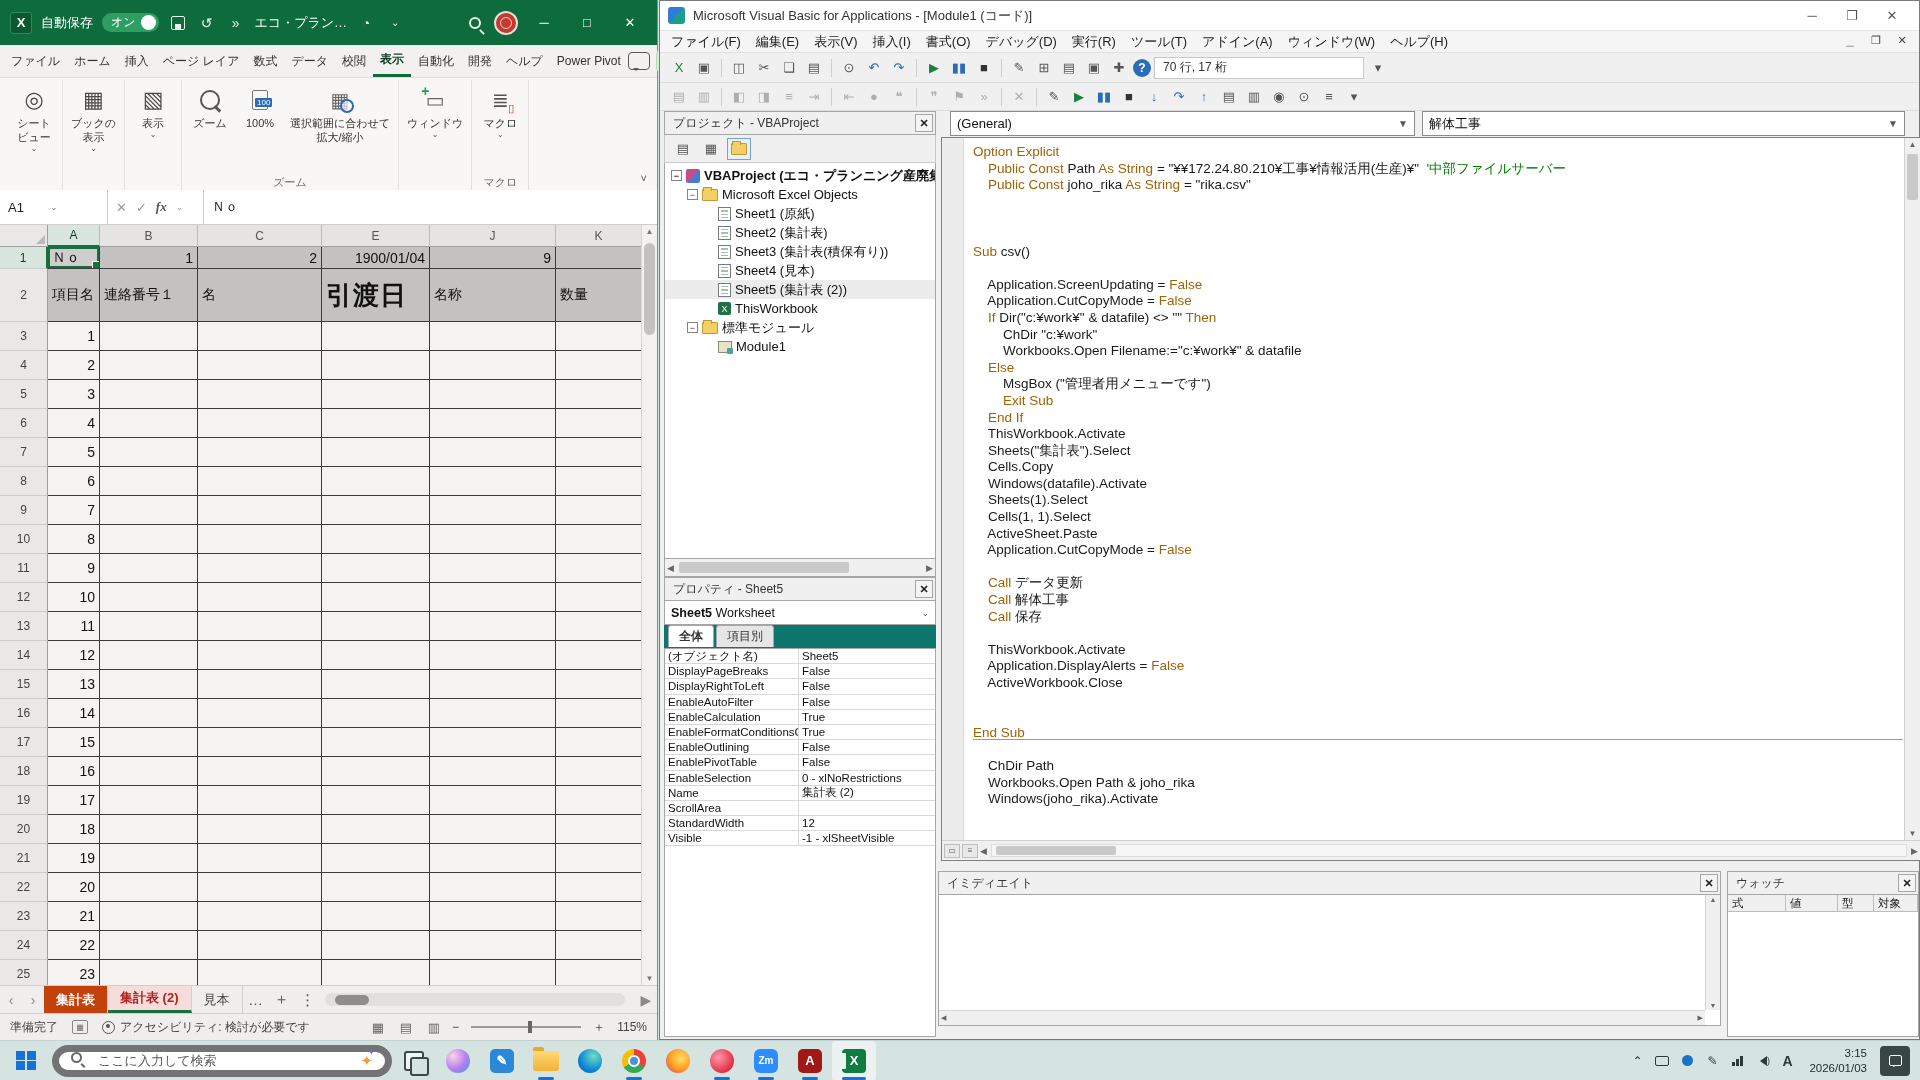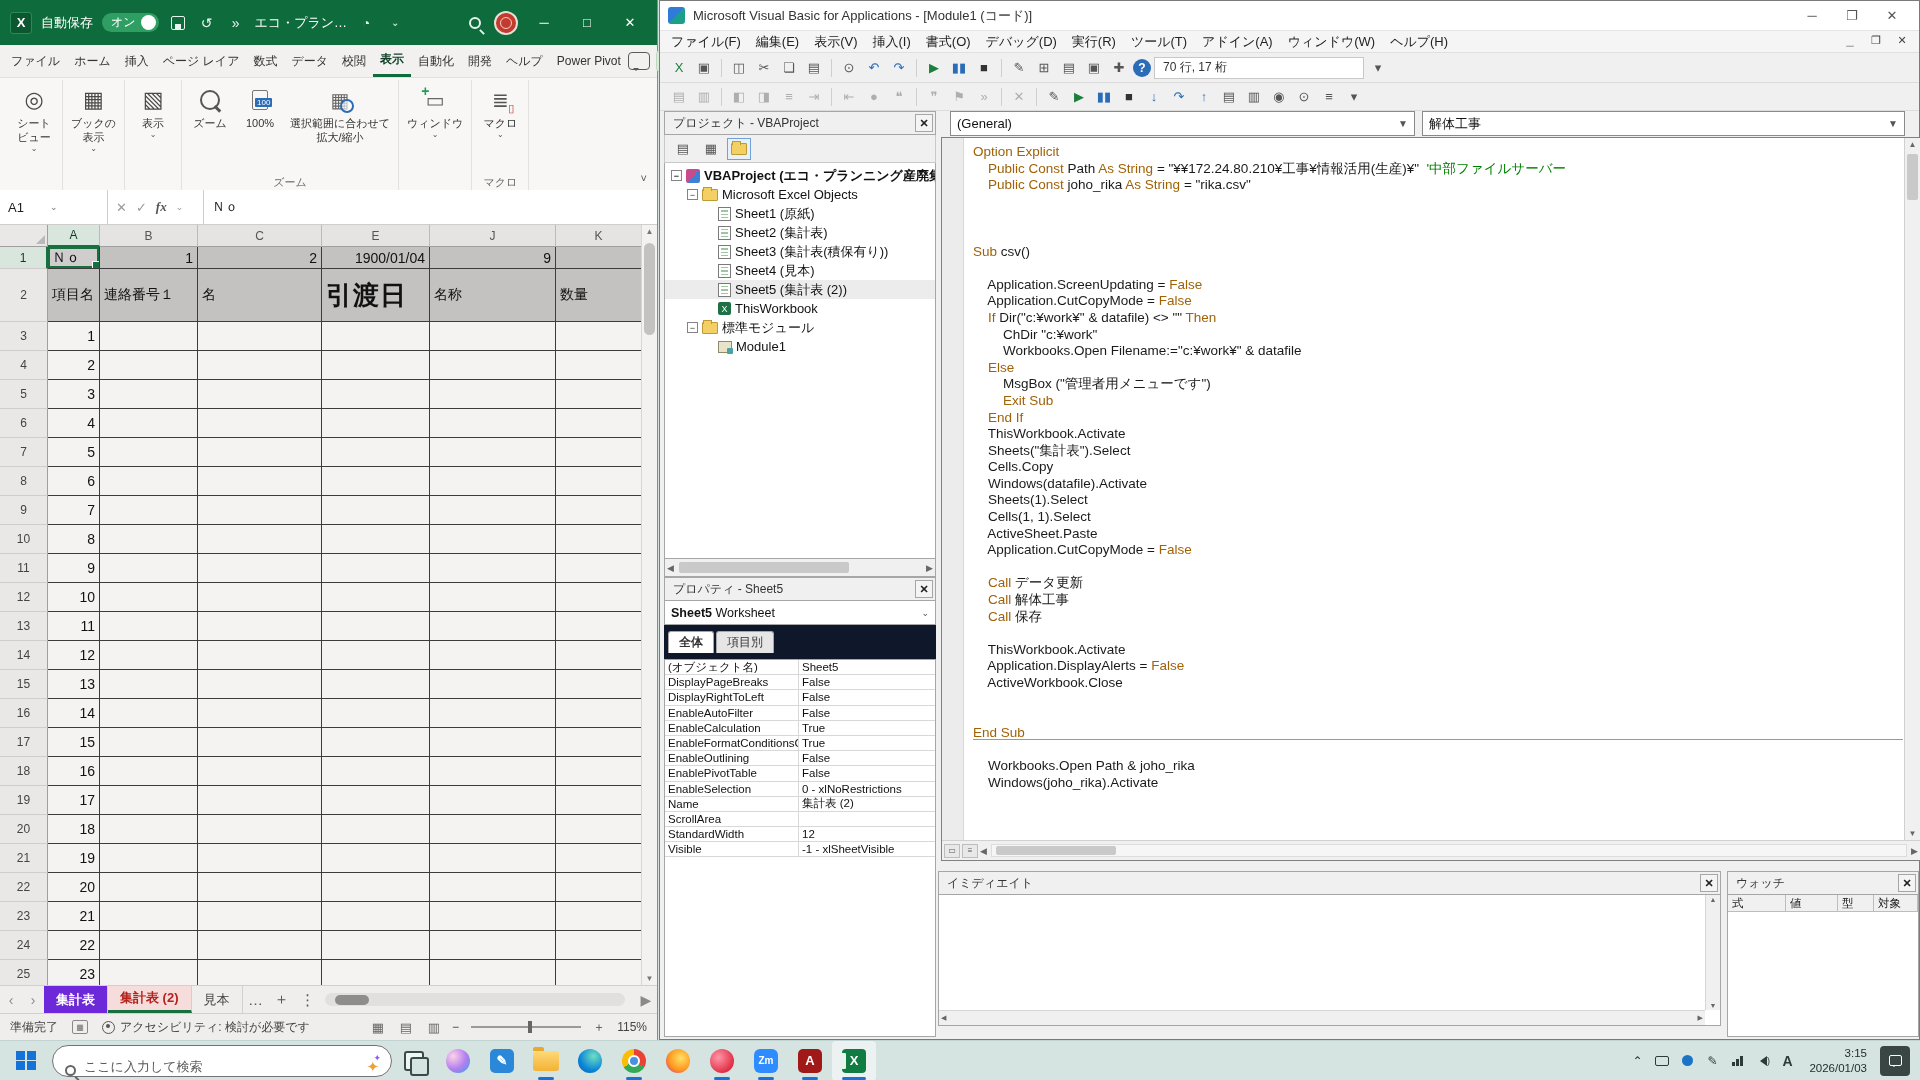--- a/index.html
+++ b/index.html
@@ -67,21 +67,21 @@
 .cell.g{background:#c3c2c1}
 .cell.d{background:#f4f3f2}
 .cell.big{font-size:26px;font-weight:bold;letter-spacing:1px}
 .cell.a1sel{box-shadow:inset 0 0 0 2px #17703f;position:relative;background:#cfcecd}
 .cell.a1sel::after{content:"";position:absolute;right:-1px;bottom:-1px;width:6px;height:6px;background:#17703f;border:1px solid #fff}
 .vscroll{position:absolute;right:0;top:225px;width:16px;height:760px;background:#f3f2f1;border-left:1px solid #d8d6d5;display:flex;flex-direction:column;align-items:center;justify-content:space-between;padding:2px 0;font-size:8px;color:#777}
 .vthumb{position:absolute;left:2px;top:18px;width:11px;height:92px;background:#c4c2c1;border-radius:6px}
 .xl-sheetbar{position:absolute;left:0;top:985px;width:100%;height:28px;background:#f0eeec;border-top:1px solid #d2d0ce;display:flex;align-items:stretch;font-size:13px;color:#444}
 .snav{width:22px;display:flex;align-items:center;justify-content:center;color:#8a8a8a;font-size:14px}
 .stab{padding:0 12px;display:flex;align-items:center;border-right:1px solid #d2d0ce;white-space:nowrap}
-.stab.red{background:#6d28d9;color:#fff;font-weight:bold}
+.stab.red{background:#c2410c;color:#fff;font-weight:bold}
 .stab.active{background:#f6dddb;color:#b3241c;font-weight:bold;border-bottom:3px solid #17703f}
 .saddi{width:26px;display:flex;align-items:center;justify-content:center;color:#555;font-size:15px}
 .sscroll{flex:1;margin:7px 10px 7px 4px;background:#e2e0de;border-radius:7px;position:relative}
 .sthumb{position:absolute;left:10px;top:2px;width:34px;height:10px;background:#8f8d8b;border-radius:5px}
 .xl-status{position:absolute;left:0;top:1013px;width:100%;height:27px;background:#f0eeec;border-top:1px solid #d2d0ce;display:flex;align-items:center;font-size:12px;color:#444;padding:0 10px;gap:14px}
 .svico{width:20px;display:flex;align-items:center;justify-content:center;font-size:13px;color:#666}
 .slider{width:110px;height:2px;background:#9a9a9a;position:relative;margin:0 4px}
 .slider .thm{position:absolute;left:52%;top:-5px;width:4px;height:12px;background:#666}
 .accperson{width:13px;height:13px;border:1.5px solid #555;border-radius:50%;position:relative}
 .accperson::after{content:"";position:absolute;left:3px;top:2px;width:4px;height:4px;background:#555;border-radius:50%}
@@ -121,21 +121,21 @@
 .isheet{width:13px;height:14px;background:#fff;border:1px solid #7a7a7a;position:relative;flex:none}
 .isheet::after{content:"";position:absolute;inset:2px;background:repeating-linear-gradient(#9fc79f 0 1.5px,#fff 1.5px 3.5px)}
 .iwb{width:13px;height:13px;background:#1e7145;color:#fff;font-size:9px;display:flex;align-items:center;justify-content:center;flex:none;border-radius:2px}
 .imod{width:14px;height:12px;background:#e8e3c9;border:1px solid #8f8a6a;position:relative;flex:none}
 .imod::after{content:"";position:absolute;right:-2px;bottom:-2px;width:6px;height:6px;background:#4aa3a3;border-radius:1px}
 .iproj{width:14px;height:14px;background:linear-gradient(135deg,#c84b8f 50%,#3f7fd4 50%);border-radius:2px;flex:none}
 .phscroll{height:18px;background:#f0f0f0;border:1px solid #a6a6a6;border-top:none;display:flex;align-items:center;justify-content:space-between;font-size:9px;color:#666;padding:0 2px;position:relative}
 .phthumb{position:absolute;left:14px;top:3px;width:170px;height:11px;background:#c9c9c9;border-radius:2px}
 #vb-props{position:absolute;left:4px;top:576px;width:272px;height:460px;display:flex;flex-direction:column}
 .pcombo{height:24px;background:#fff;border:1px solid #a6a6a6;border-top:none;display:flex;align-items:center;justify-content:space-between;font-size:12.5px;padding:0 6px;color:#111}
-.ptabs{height:34px;display:flex;align-items:center;background:#0f172a;padding-left:4px;gap:2px}
+.ptabs{height:23px;display:flex;align-items:flex-start;background:#0f766e;padding-left:4px;gap:2px}
 .ptab{border:1px solid #a6a6a6;border-bottom:none;background:#e6e6e6;font-size:12px;padding:2px 10px;border-radius:3px 3px 0 0;color:#333}
 .ptab.on{background:#fff;font-weight:bold}
 .pgrid{flex:1;background:#fff;border:1px solid #a6a6a6;overflow:hidden}
 .prow{display:flex;height:15.2px;border-bottom:1px solid #d8d8d8;font-size:11.5px;color:#111}
 .prow .pn{width:134px;border-right:1px solid #d8d8d8;padding:0 3px;overflow:hidden;white-space:nowrap;display:flex;align-items:center}
 .prow .pv{flex:1;padding:0 3px;overflow:hidden;white-space:nowrap;display:flex;align-items:center}
 #vb-code{position:absolute;left:281px;top:136px;width:980px;height:724px;background:#fff;border:1px solid #808080}
 .cmargin{position:absolute;left:0;top:0;width:22px;height:100%;background:#ececec;border-right:1px solid #d8d8d8}
 .codebody{position:absolute;left:23px;top:0;right:17px;bottom:20px;overflow:hidden;padding:5px 0 0 8px}
 .cl{height:16.6px;font:13.5px "DejaVu Sans Mono",monospace;white-space:pre;color:#1a1a1a}
@@ -153,21 +153,21 @@
 .whdr{display:flex;height:17px;background:#f0f0f0;border-bottom:1px solid #bdbdbd;font-size:11.5px;color:#222}
 .wcol{border-right:1px solid #bdbdbd;padding:0 4px;display:flex;align-items:center;overflow:hidden}
 .immvscroll{position:absolute;right:0;top:0;width:15px;height:calc(100% - 15px);background:#f0f0f0;border-left:1px solid #d5d5d5;display:flex;flex-direction:column;justify-content:space-between;align-items:center;font-size:7px;color:#666;padding:1px 0}
 .immhscroll{position:absolute;left:0;bottom:0;width:calc(100% - 15px);height:15px;background:#f0f0f0;border-top:1px solid #d5d5d5;display:flex;align-items:center;justify-content:space-between;font-size:7px;color:#666;padding:0 2px;position:absolute}
 
 
 #taskbar{position:absolute;left:0;top:1040px;width:1920px;height:40px;background:#d5e3e1;border-top:1px solid #c2d4d1;display:flex;align-items:center}
 .startbtn{width:52px;height:40px;display:flex;align-items:center;justify-content:center}
 .winlogo{display:grid;grid-template-columns:9px 9px;grid-template-rows:9px 9px;gap:1.5px}
 .winlogo div{background:#1572d8}
-.searchbox{width:340px;height:32px;background:#fff;border:1px solid #737373;border-radius:17px;display:flex;align-items:flex-end;gap:8px;padding:0 12px;color:#5a5a5a;font-size:13px}
+.searchbox{width:340px;height:32px;background:#fff;border:7px solid #737373;border-radius:17px;display:flex;align-items:flex-start;gap:16px;padding:0 12px;color:#5a5a5a;font-size:13px}
 .smag{width:11px;height:11px;border:2px solid #666;border-radius:50%;position:relative;flex:none}
 .smag::after{content:"";position:absolute;width:2px;height:5px;background:#666;left:9px;top:9px;transform:rotate(-45deg)}
 .sparkle{margin-left:auto;font-size:15px;color:#e8a33d;position:relative}
 .sparkle::after{content:"✦";position:absolute;left:7px;top:-5px;font-size:9px;color:#8b5cf6}
 .tbbtn{width:44px;height:40px;display:flex;flex-direction:column;align-items:center;justify-content:center;position:relative}
 .tbbtn.activeapp{background:rgba(255,255,255,.55);border-radius:4px}
 .runline{position:absolute;bottom:1px;width:16px;height:3px;background:#1572d8;border-radius:2px}
 .tbbtn.activeapp .runline{width:24px}
 .appico{width:26px;height:26px;display:flex;align-items:center;justify-content:center;color:#fff;font-weight:bold;font-size:12px}
 .ic-taskview{width:20px;height:20px;border:2px solid #3a4a48;border-radius:3px;position:relative;background:#eef5f4}
@@ -909,20 +909,21 @@
           <div class="cl"><span class="t">    </span><span class="k">Call</span><span class="t"> 解体工事</span></div>
           <div class="cl"><span class="t">    </span><span class="k">Call</span><span class="t"> 保存</span></div>
           <div class="cl">&nbsp;</div>
           <div class="cl"><span class="t">    ThisWorkbook.Activate</span></div>
           <div class="cl"><span class="t">    Application.DisplayAlerts = </span><span class="k">False</span></div>
           <div class="cl"><span class="t">    ActiveWorkbook.Close</span></div>
           <div class="cl">&nbsp;</div>
           <div class="cl">&nbsp;</div>
           <div class="cl sep"><span class="k">End Sub</span></div>
           <div class="cl">&nbsp;</div>
+          <div class="cl"><span class="t">    ChDir Path</span></div>
           <div class="cl"><span class="t">    Workbooks.Open Path &amp; joho_rika</span></div>
           <div class="cl"><span class="t">    Windows(joho_rika).Activate</span></div>
         </div>
       <div class="cvscroll">
         <span>▲</span>
         <span>▼</span>
       </div>
       <div class="cvthumb"></div>
       <div class="cbottom">
         <div class="cbtn">▭</div>

